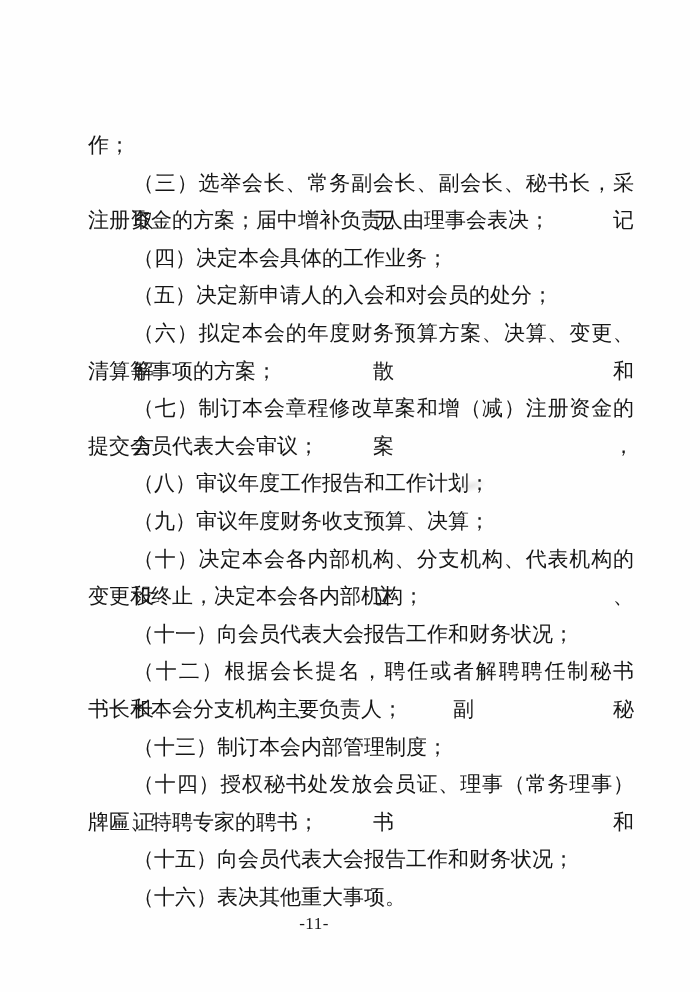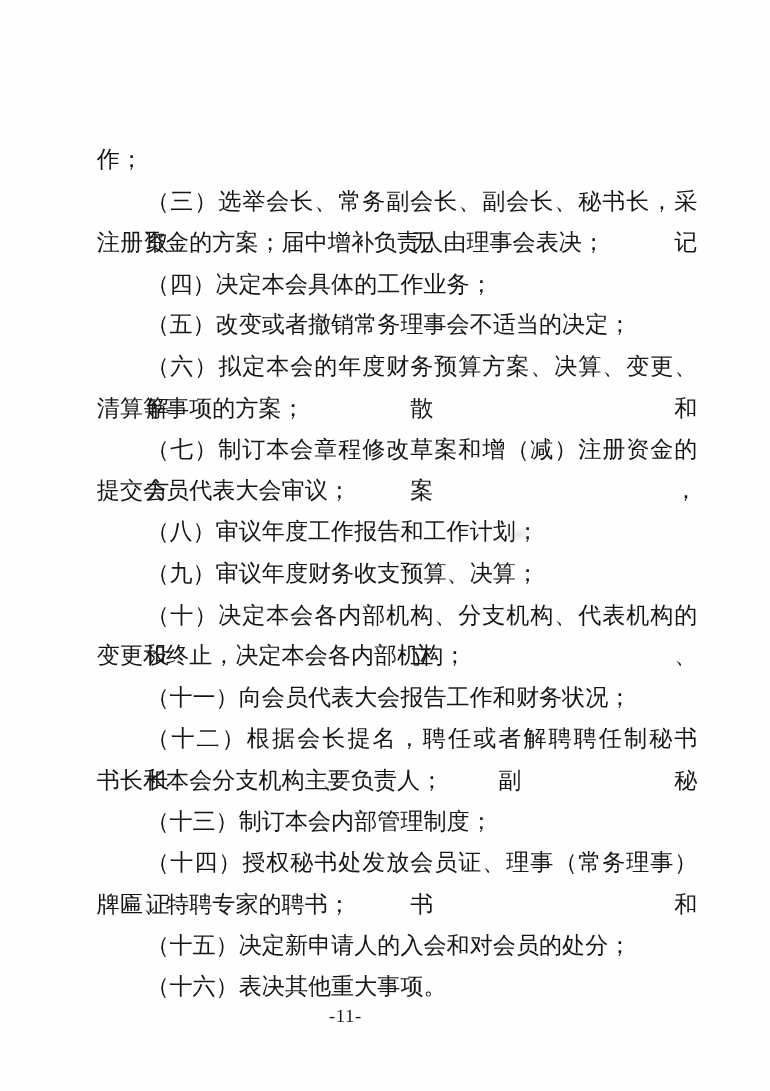--- a/index.html
+++ b/index.html
@@ -66,36 +66,36 @@
 </head>
 <body>
 
 <div class="page">
 
   <div class="text-block">
     <div class="line flush">作；</div>
     <div class="line indent justify">（三）选举会长、常务副会长、副会长、秘书长，采取无记</div>
     <div class="line flush">注册资金的方案；届中增补负责人由理事会表决；</div>
     <div class="line indent">（四）决定本会具体的工作业务；</div>
-    <div class="line indent">（五）改变或者撤销常务理事会不适当的决定；</div>
+    <div class="line indent">（五）决定新申请人的入会和对会员的处分；</div>
     <div class="line indent justify">（六）拟定本会的年度财务预算方案、决算、变更、解散和</div>
     <div class="line flush">清算等事项的方案；</div>
     <div class="line indent justify">（七）制订本会章程修改草案和增（减）注册资金的方案，</div>
     <div class="line flush">提交会员代表大会审议；</div>
     <div class="line indent">（八）审议年度工作报告和工作计划；</div>
     <div class="line indent">（九）审议年度财务收支预算、决算；</div>
     <div class="line indent justify">（十）决定本会各内部机构、分支机构、代表机构的设立、</div>
     <div class="line flush">变更和终止，决定本会各内部机构；</div>
     <div class="line indent">（十一）向会员代表大会报告工作和财务状况；</div>
     <div class="line indent justify">（十二）根据会长提名，聘任或者解聘聘任制秘书长、副秘</div>
     <div class="line flush">书长和本会分支机构主要负责人；</div>
     <div class="line indent">（十三）制订本会内部管理制度；</div>
     <div class="line indent justify">（十四）授权秘书处发放会员证、理事（常务理事）证书和</div>
     <div class="line flush">牌匾、特聘专家的聘书；</div>
-    <div class="line indent">（十五）决定新申请人的入会和对会员的处分；</div>
+    <div class="line indent">（十五）向会员代表大会报告工作和财务状况；</div>
     <div class="line indent">（十六）表决其他重大事项。</div>
   </div>
 
   <div class="smudge"></div>
 
   <div class="footer">
     <span>-11-</span>
   </div>
 
 </div>

